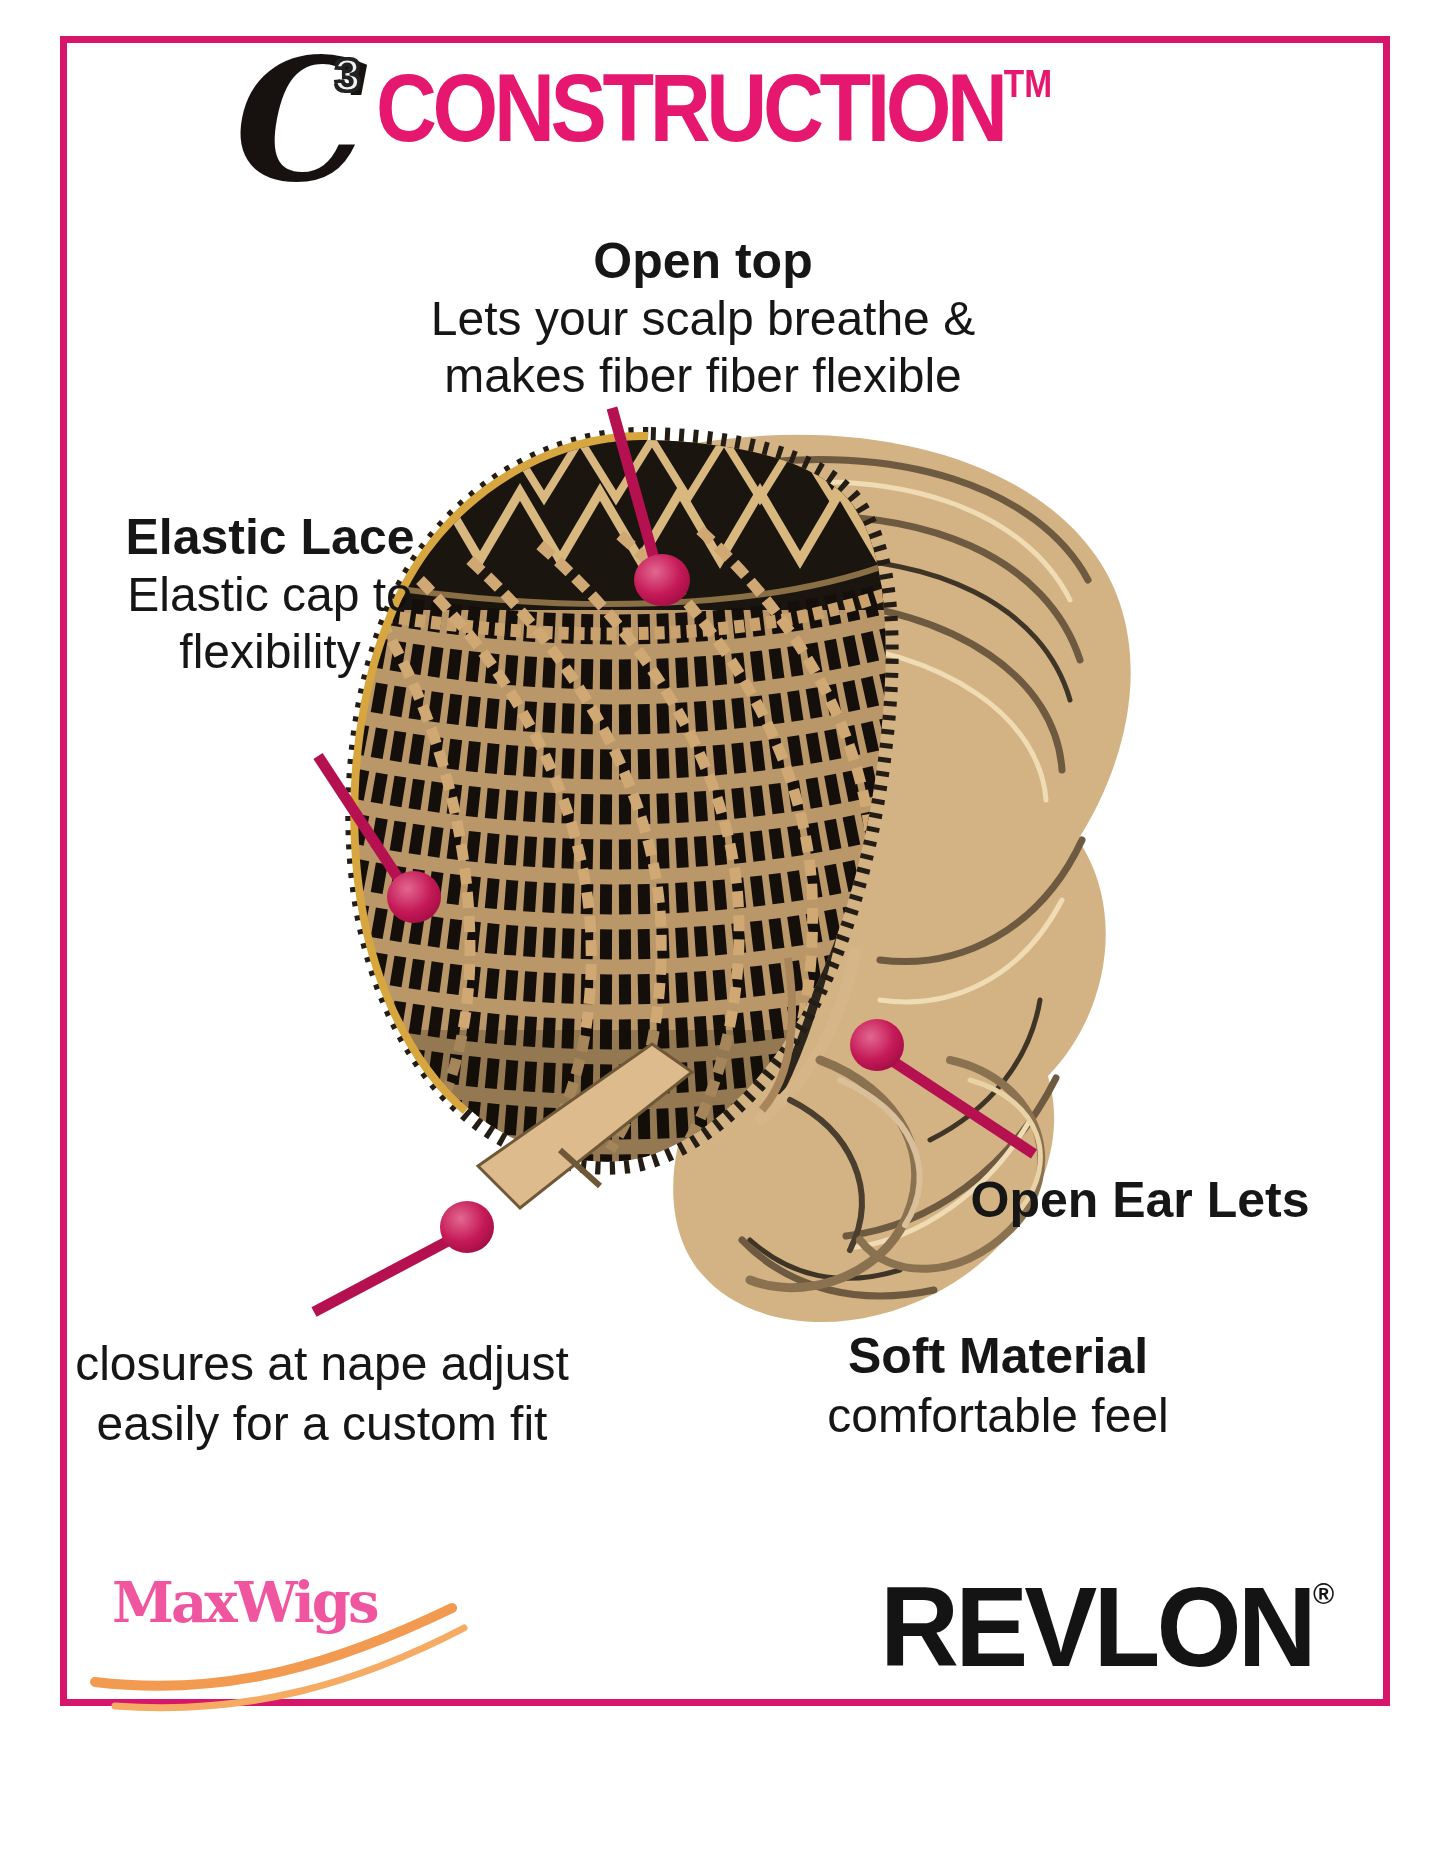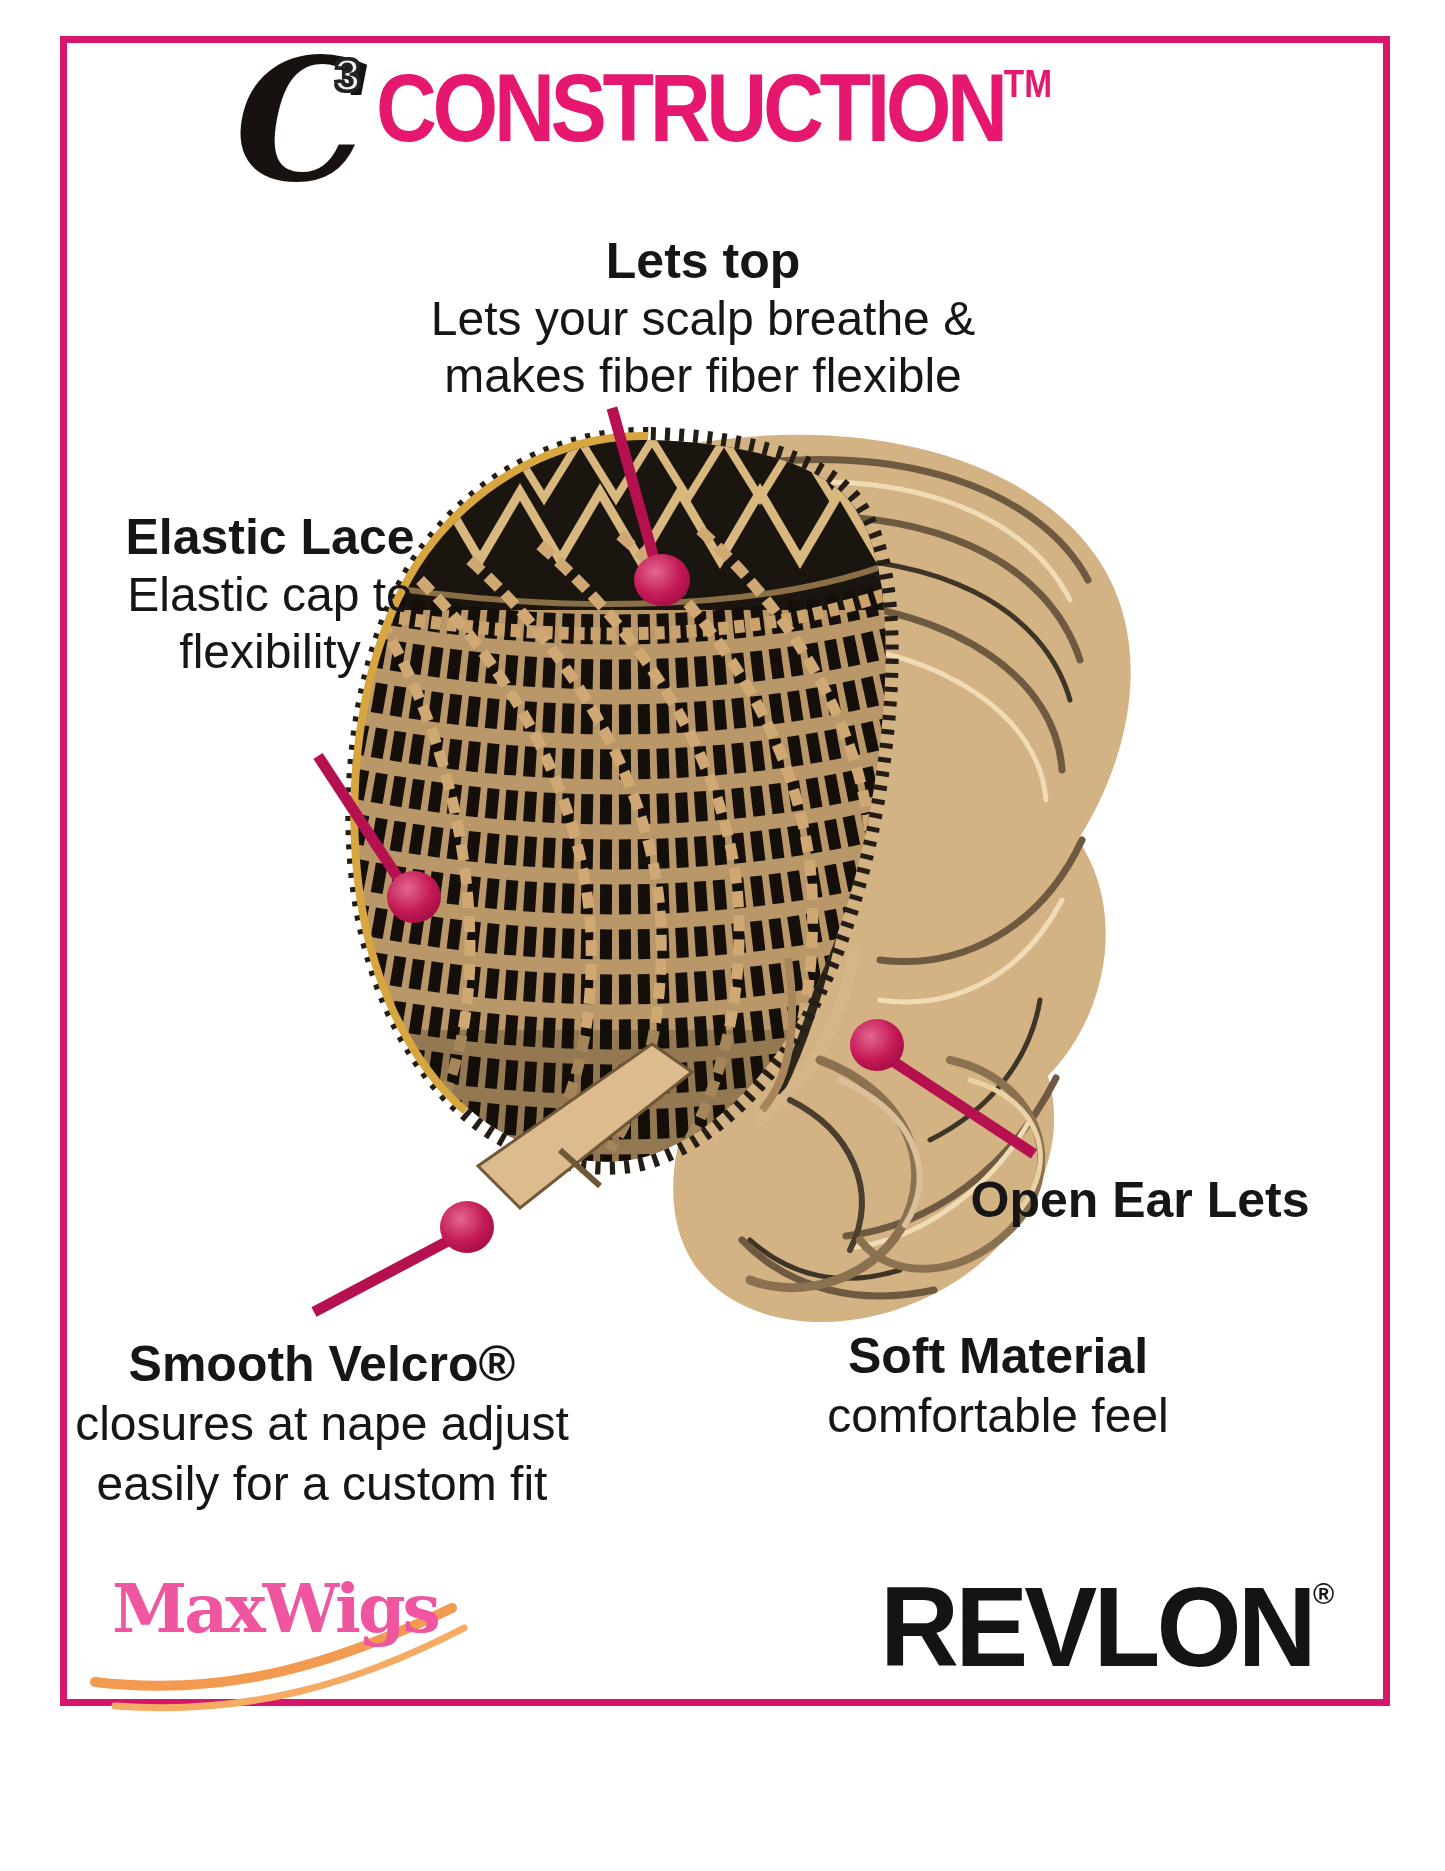--- a/index.html
+++ b/index.html
@@ -36,21 +36,21 @@
   .ann .t{font-weight:bold;font-size:50px;}
   #open-top{left:353px;top:233px;width:700px;}
   #elastic-lace{left:20px;top:509px;width:500px;}
   #ear-tabs{left:840px;top:1172px;width:600px;font-size:52px;font-weight:bold;}
   #velcro{left:22px;top:1334px;width:600px;line-height:60px;}
   #soft{left:698px;top:1326px;width:600px;line-height:60px;}
 
   
   .maxwigs{
     position:absolute;left:112px;top:1574px;
-    font-family:"DejaVu Serif", serif;font-size:68px;line-height:1;
+    font-family:"DejaVu Serif", serif;font-size:56px;line-height:1;
     letter-spacing:-3px;color:#f0559f;font-weight:bold;
   }
   .revlon{
     position:absolute;left:880px;top:1570px;
     font-size:114px;line-height:1;font-weight:bold;letter-spacing:-4px;
     color:#141414;transform:scaleX(0.96);transform-origin:left top;white-space:nowrap;
   }
   .reg{font-size:30px;letter-spacing:0;vertical-align:62px;}
 </style>
 </head>
@@ -164,37 +164,36 @@
     </g>
   </svg>
 
   <div class="brand">
     <span class="c-glyph">C</span>
       <span class="exp3">3</span>
     <span class="word"><span>CONSTRUCTION</span><span class="tm">TM</span></span>
   </div>
 
   <div class="ann" id="open-top">
-    <div class="t">Lets top</div>
+    <div class="t">Open top</div>
     <div>Lets your scalp breathe &amp;</div>
     <div>makes fiber fiber flexible</div>
   </div>
 
   <div class="ann" id="elastic-lace">
     <div class="t">Elastic Lace</div>
     <div>Elastic cap to</div>
     <div>flexibility</div>
   </div>
 
   <div class="ann" id="ear-tabs">
     <div class="t">Open Ear Lets</div>
   </div>
 
   <div class="ann" id="velcro">
-    <div class="t">Smooth Velcro®</div>
     <div>closures at nape adjust</div>
     <div>easily for a custom fit</div>
   </div>
 
   <div class="ann" id="soft">
     <div class="t">Soft Material</div>
     <div>comfortable feel</div>
   </div>
 
   <div class="maxwigs">MaxWigs</div>

